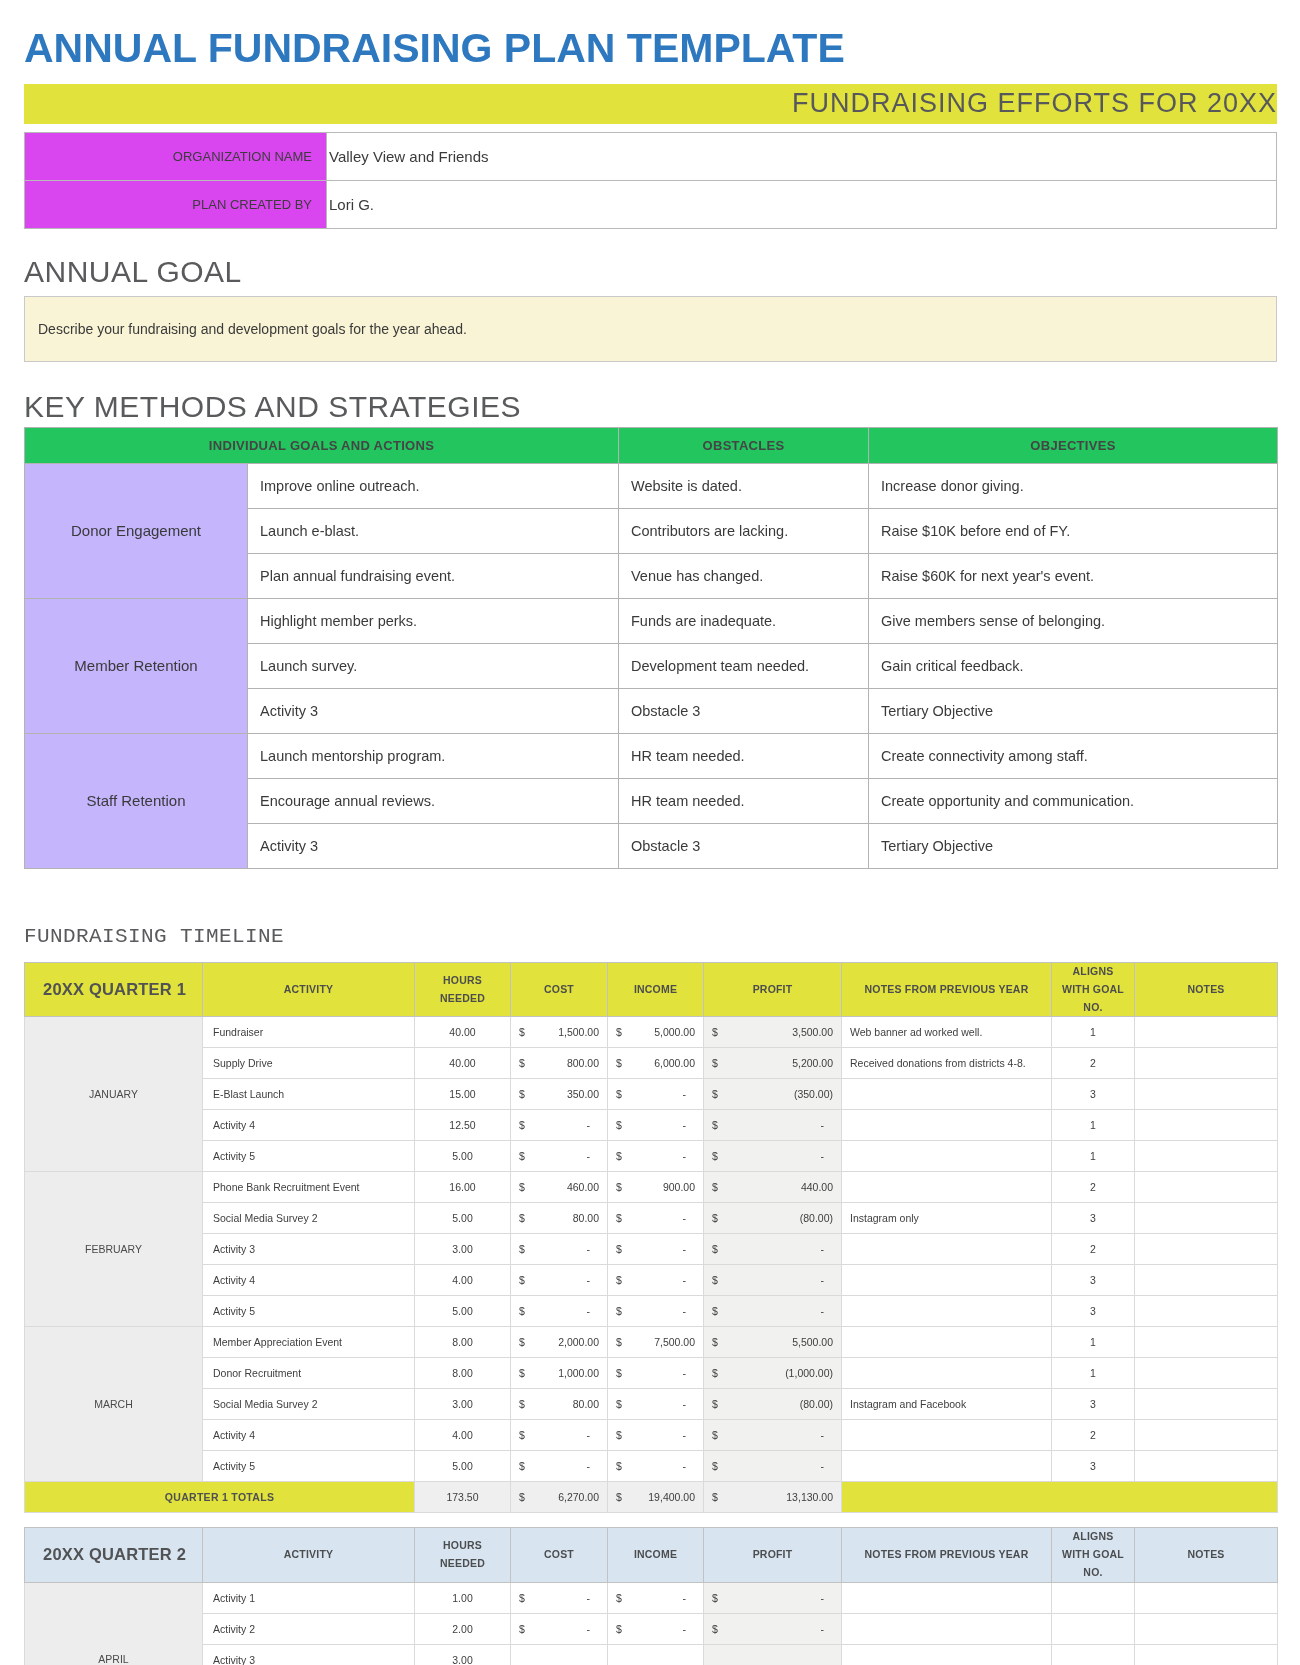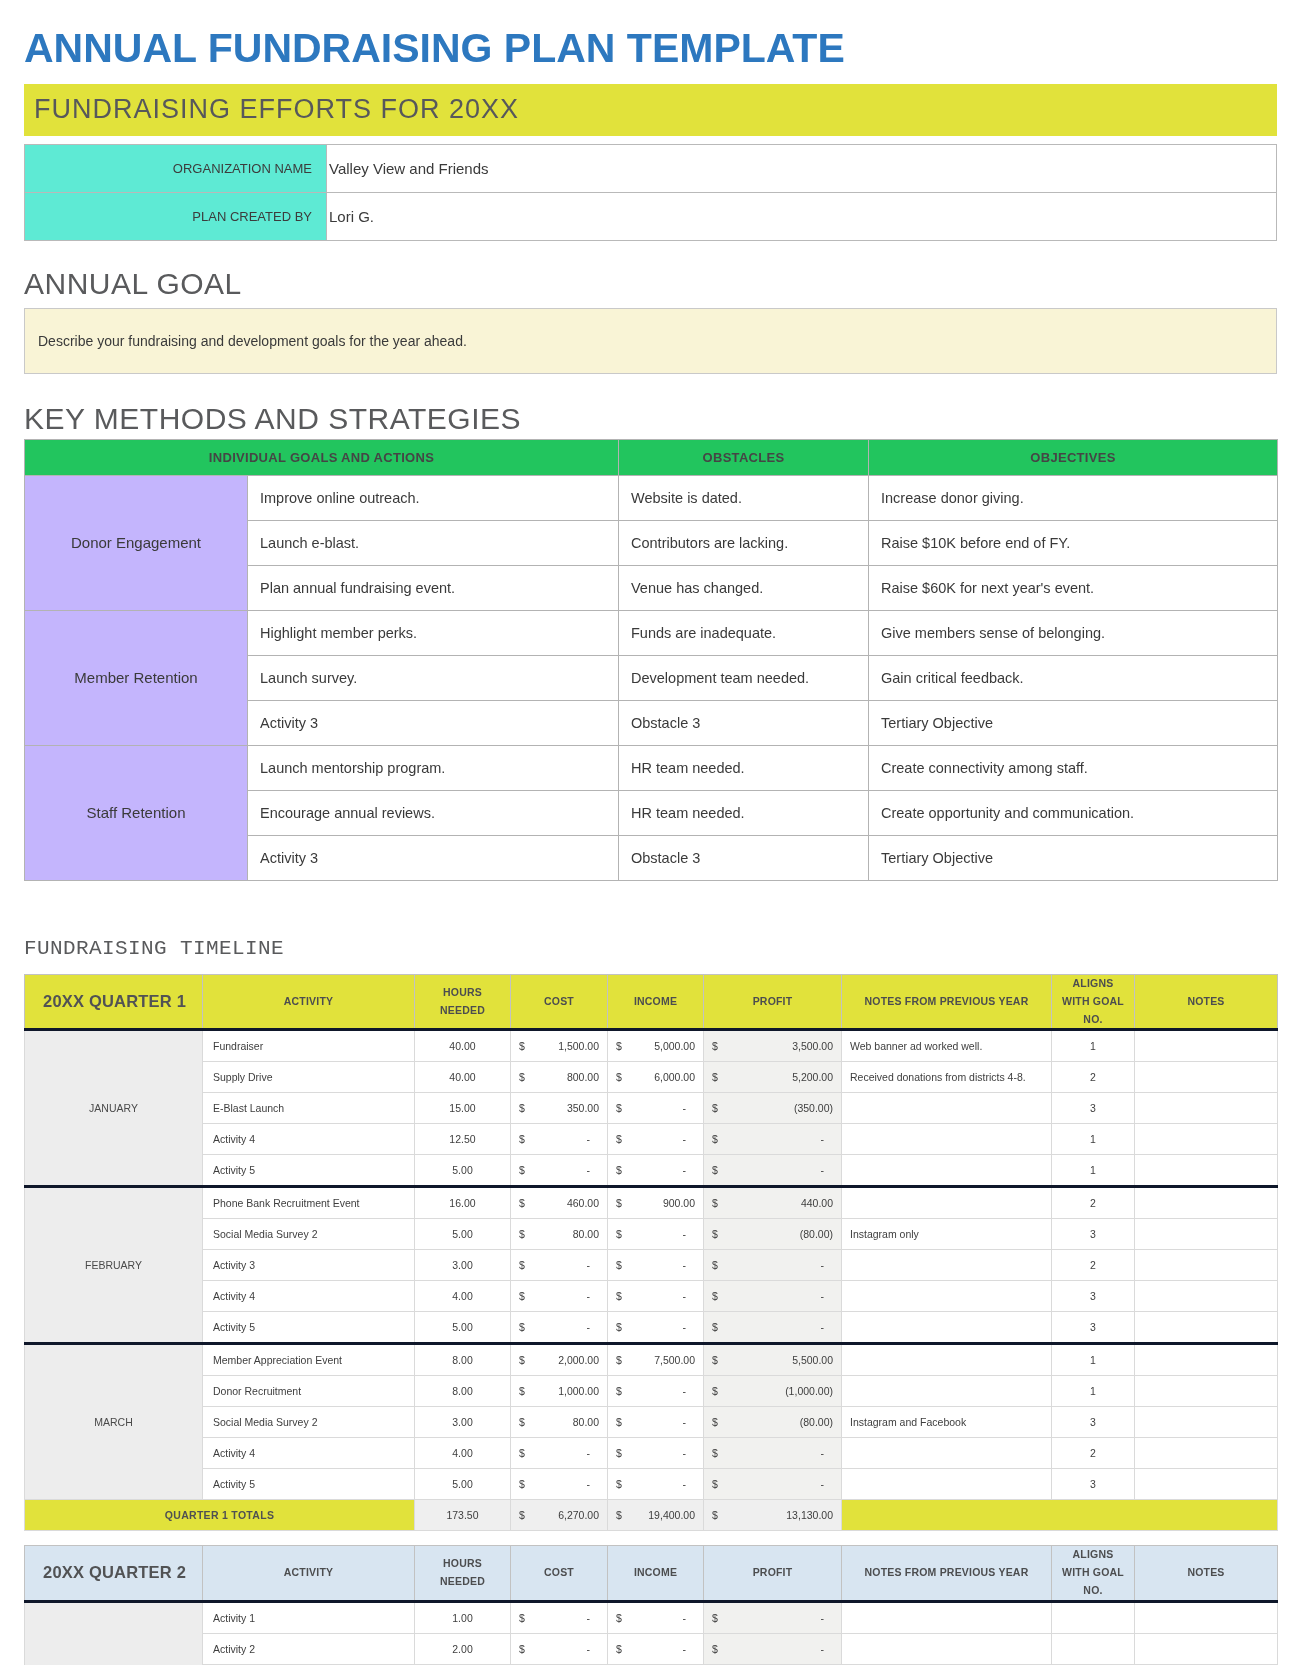--- a/index.html
+++ b/index.html
@@ -7,31 +7,31 @@
     width:1300px;height:1665px;overflow:hidden;background:#ffffff;
     font-family:"Liberation Sans", sans-serif;color:#3f3f3f;
   }
   .page{padding:26px 23px 0 24px;}
 
   .title{
     margin:0;font-size:41px;line-height:1.12;font-weight:800;
     color:#2d78bf;letter-spacing:0px;
   }
   .banner{
-    margin-top:12px;height:52px;background:#e1e23b;
-    display:flex;align-items:center;justify-content:flex-start;padding-left:10px;
+    margin-top:12px;height:40px;background:#e1e23b;
+    display:flex;align-items:center;justify-content:flex-end;
   }
   .banner-text{font-size:27px;color:#57585b;letter-spacing:1px;}
 
   table{border-collapse:collapse;}
 
   .org-table{margin-top:8px;width:1253px;table-layout:fixed;}
   .org-table td{border:1px solid #b9b9b9;height:45px;}
   td.org-label{
-    background:#5eead4;width:286px;text-align:right;padding-right:14px;
+    background:#d946ef;width:286px;text-align:right;padding-right:14px;
     font-size:13px;color:#3c3c3c;
   }
   td.org-value{padding-left:2px;font-size:15px;color:#3a3a3a;}
 
   .section-heading{
     font-size:30px;font-weight:400;color:#595a5c;letter-spacing:.5px;margin:0;
   }
   .h-goal{margin-top:26px;}
   .h-methods{margin-top:28px;}
 
@@ -69,21 +69,21 @@
   .tl-table td{border:1px solid #dadada;height:30px;font-size:10.5px;padding:0;color:#3e3e3e;}
   td.month-cell{background:#ededed;text-align:center;color:#4a4a4a;}
   .theme-blue td.month-cell{vertical-align:bottom;padding-bottom:10px;}
   td.activity-cell{padding-left:10px;}
   .num{text-align:center;}
   td.money{position:relative;text-align:right;padding-right:8px;}
   td.money .cur{position:absolute;left:8px;top:50%;transform:translateY(-50%);}
   td.money.dash{padding-right:17px;}
   td.profit{background:#f1f1ef;}
   td.note{padding-left:8px;}
-  tr.month-start td{border-top:3px solid #0f172a;}
+  tr.month-start td{border-top:1px solid #0f172a;}
   tr.totals td{border-top:1px solid #b3b3b3;height:30px;}
   td.tot-label{
     background:#e1e23b;text-align:center;font-weight:700;font-size:10.5px;
     color:#4f5052;letter-spacing:.3px;
   }
   tr.totals td.num, tr.totals td.money{background:#efefef;}
   td.tot-filler{background:#e1e23b;}
 </style>
 </head>
 <body>

